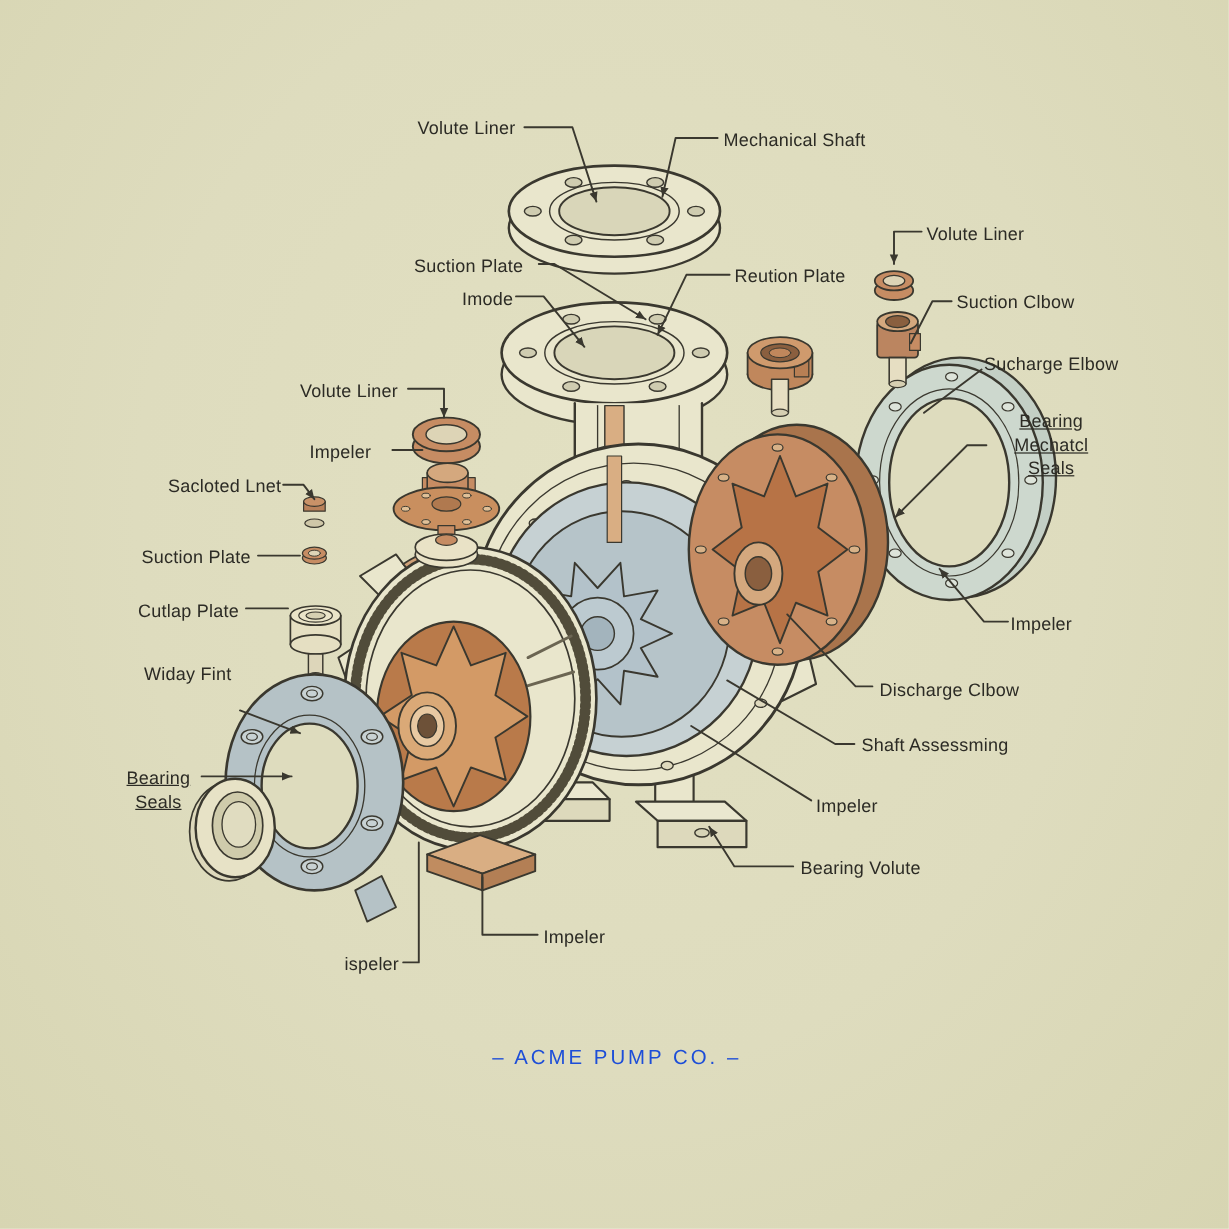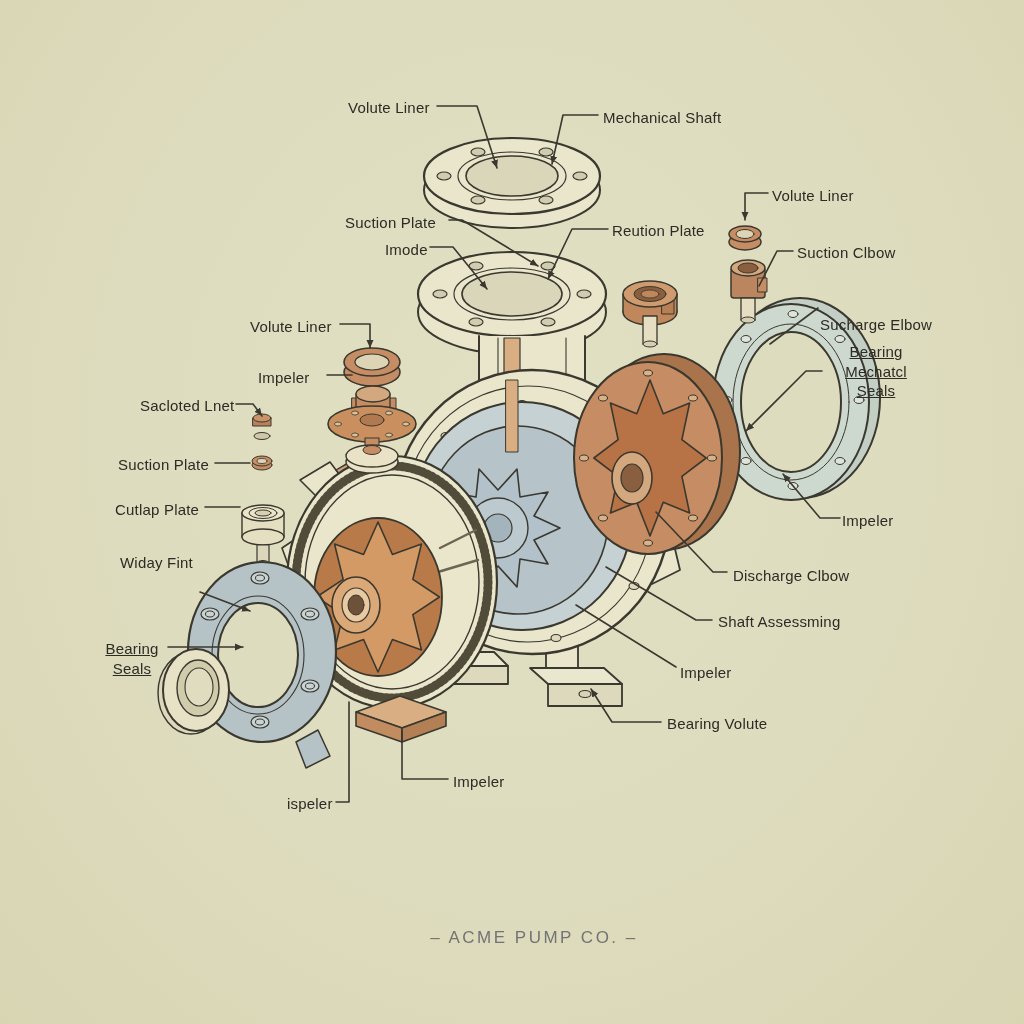--- a/index.html
+++ b/index.html
@@ -6,22 +6,22 @@
   body{width:1024px;height:1024px;overflow:hidden;
        font-family:"Liberation Sans",sans-serif;
        background:radial-gradient(ellipse at 50% 42%, #e2e0c2 0%, #dedcbe 55%, #d7d5b2 100%);}
   #stage{position:relative;width:1024px;height:946px;}
   #art{position:absolute;left:0;top:0;}
   .lbl{position:absolute;font-size:15px;line-height:1.3;color:#2c2b25;
        white-space:pre-line;letter-spacing:.2px;}
   .lbl.ctr{text-align:center;text-decoration:underline;}
   .title1{position:absolute;left:518px;top:882px;transform:translateX(-50%);
           font-size:29px;letter-spacing:1.2px;color:#35342c;white-space:nowrap;}
-  .title2{position:absolute;left:514px;top:928px;transform:translateX(-50%);
-          font-size:17px;letter-spacing:2.5px;color:#737373;white-space:nowrap;margin-left:20px;}
+  .title2{position:absolute;left:514px;top:872px;transform:translateX(-50%);
+          font-size:17px;letter-spacing:2.5px;color:#1d4ed8;white-space:nowrap;}
   svg *{stroke-linejoin:round;stroke-linecap:round;}
 </style>
 </head>
 <body>
 
 <div id="stage">
 
 <svg id="art" width="1024" height="1024" viewBox="0 0 1024 1024">
   <defs>
     <marker id="arr" markerUnits="userSpaceOnUse" markerWidth="10" markerHeight="10" refX="8" refY="5" orient="auto">
@@ -280,21 +280,21 @@
   </g>
 </svg>
 
 <div class="lbl" style="left:348px;top:98px">Volute Liner</div>
 <div class="lbl" style="left:603px;top:108px">Mechanical Shaft</div>
 <div class="lbl" style="left:345px;top:213px">Suction Plate</div>
 <div class="lbl" style="left:385px;top:240px">Imode</div>
 <div class="lbl" style="left:612px;top:221px">Reution Plate</div>
 <div class="lbl" style="left:772px;top:186px">Volute Liner</div>
 <div class="lbl" style="left:797px;top:243px">Suction Clbow</div>
-<div class="lbl" style="left:820px;top:315px">Sucharge Elbow</div>
+<div class="lbl" style="left:820px;top:294px">Sucharge Elbow</div>
 <div class="lbl ctr" style="left:826px;top:342px;width:100px">Bearing
 Mechatcl
 Seals</div>
 <div class="lbl" style="left:842px;top:511px">Impeler</div>
 <div class="lbl" style="left:250px;top:317px">Volute Liner</div>
 <div class="lbl" style="left:258px;top:368px">Impeler</div>
 <div class="lbl" style="left:140px;top:396px">Sacloted Lnet</div>
 <div class="lbl" style="left:118px;top:455px">Suction Plate</div>
 <div class="lbl" style="left:115px;top:500px">Cutlap Plate</div>
 <div class="lbl" style="left:120px;top:553px">Widay Fint</div>

